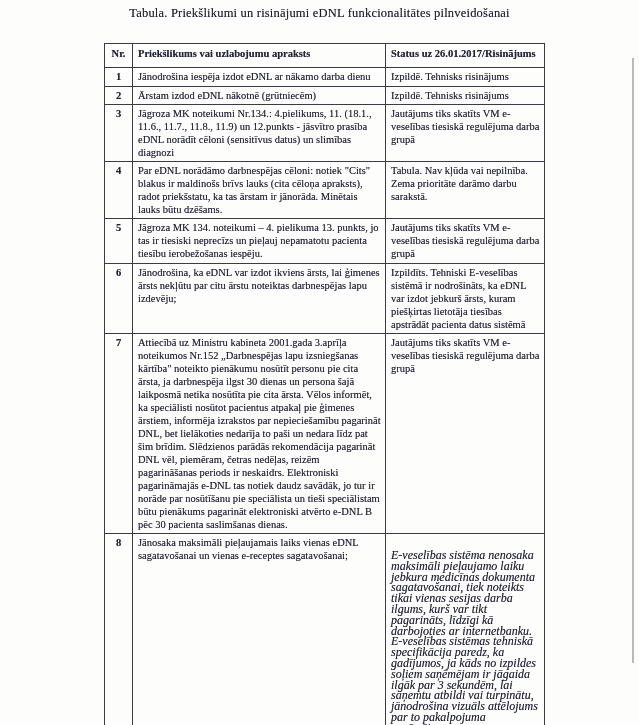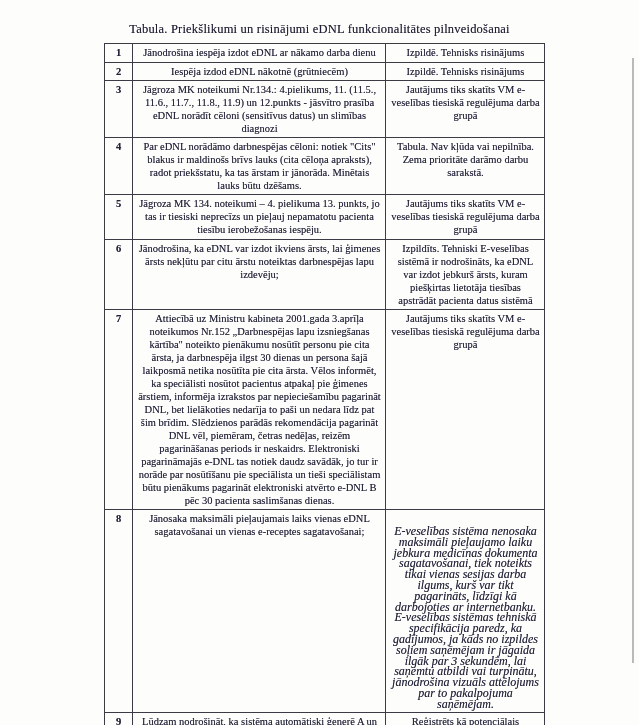--- a/index.html
+++ b/index.html
@@ -10,21 +10,21 @@
     width: 639px;
     height: 725px;
     background: #fdfdfb;
     font-family: "Liberation Serif", serif;
     color: #23233a;
     position: relative;
     overflow: hidden;
   }
   .doc-title {
     position: absolute;
-    top: 22px;
+    top: 6px;
     left: 0;
     width: 100%;
     text-align: center;
     font-size: 12.5px;
     letter-spacing: 0.2px;
     color: #1f1f33;
   }
   .main-table {
     position: absolute;
     left: 104px;
@@ -35,21 +35,20 @@
     font-size: 10.5px;
     line-height: 13px;
     color: #23233a;
   }
   .main-table th,
   .main-table td {
     border: 1.6px solid #3b3b46;
     vertical-align: top;
     padding: 2px 4px 2px 5px;
     overflow: hidden;
-    text-align: center;
   }
   col.c-nr { width: 28px; }
   col.c-prop { width: 253px; }
   col.c-status { width: 159px; }
   .main-table th {
     font-weight: bold;
     text-align: left;
     padding-top: 3px;
   }
   th.nr-h { text-align: center; padding-left: 1px; padding-right: 1px; }
@@ -95,33 +94,38 @@
 
 <div class="doc-title">Tabula. Priekšlikumi un risinājumi eDNL funkcionalitātes pilnveidošanai</div>
 
 <table class="main-table">
   <colgroup>
     <col class="c-nr">
     <col class="c-prop">
     <col class="c-status">
   </colgroup>
   <tbody>
+      <tr class="hdr">
+    <th class="nr-h">Nr.</th>
+    <th>Priekšlikums vai uzlabojumu apraksts</th>
+    <th>Status uz 26.01.2017/Risinājums</th>
+  </tr>
   <tr class="r1">
     <td class="nr-cell">1</td>
     <td>Jānodrošina iespēja izdot eDNL ar nākamo darba dienu</td>
     <td>Izpildē. Tehnisks risinājums</td>
   </tr>
   <tr class="r2">
     <td class="nr-cell">2</td>
-    <td>Iespēja izdod eDNL nākotnē (grūtniecēm)</td>
+    <td>Ārstam izdod eDNL nākotnē (grūtniecēm)</td>
     <td>Izpildē. Tehnisks risinājums</td>
   </tr>
   <tr class="r3">
     <td class="nr-cell">3</td>
-    <td>Jāgroza MK noteikumi Nr.134.: 4.pielikums, 11. (11.5., 11.6., 11.7., 11.8., 11.9) un 12.punkts - jāsvītro prasība eDNL norādīt cēloni (sensitīvus datus) un slimības diagnozi</td>
+    <td>Jāgroza MK noteikumi Nr.134.: 4.pielikums, 11. (18.1., 11.6., 11.7., 11.8., 11.9) un 12.punkts - jāsvītro prasība eDNL norādīt cēloni (sensitīvus datus) un slimības diagnozi</td>
     <td>Jautājums tiks skatīts VM e-veselības tiesiskā regulējuma darba grupā</td>
   </tr>
   <tr class="r4">
     <td class="nr-cell">4</td>
     <td>Par eDNL norādāmo darbnespējas cēloni: notiek "Cits" blakus ir maldinošs brīvs lauks (cita cēloņa apraksts), radot priekšstatu, ka tas ārstam ir jānorāda. Minētais lauks būtu dzēšams.</td>
     <td>Tabula. Nav kļūda vai nepilnība. Zema prioritāte darāmo darbu sarakstā.</td>
   </tr>
   <tr class="r5">
     <td class="nr-cell">5</td>
     <td>Jāgroza MK 134. noteikumi – 4. pielikuma 13. punkts, jo tas ir tiesiski neprecīzs un pieļauj nepamatotu pacienta tiesību ierobežošanas iespēju.</td>

